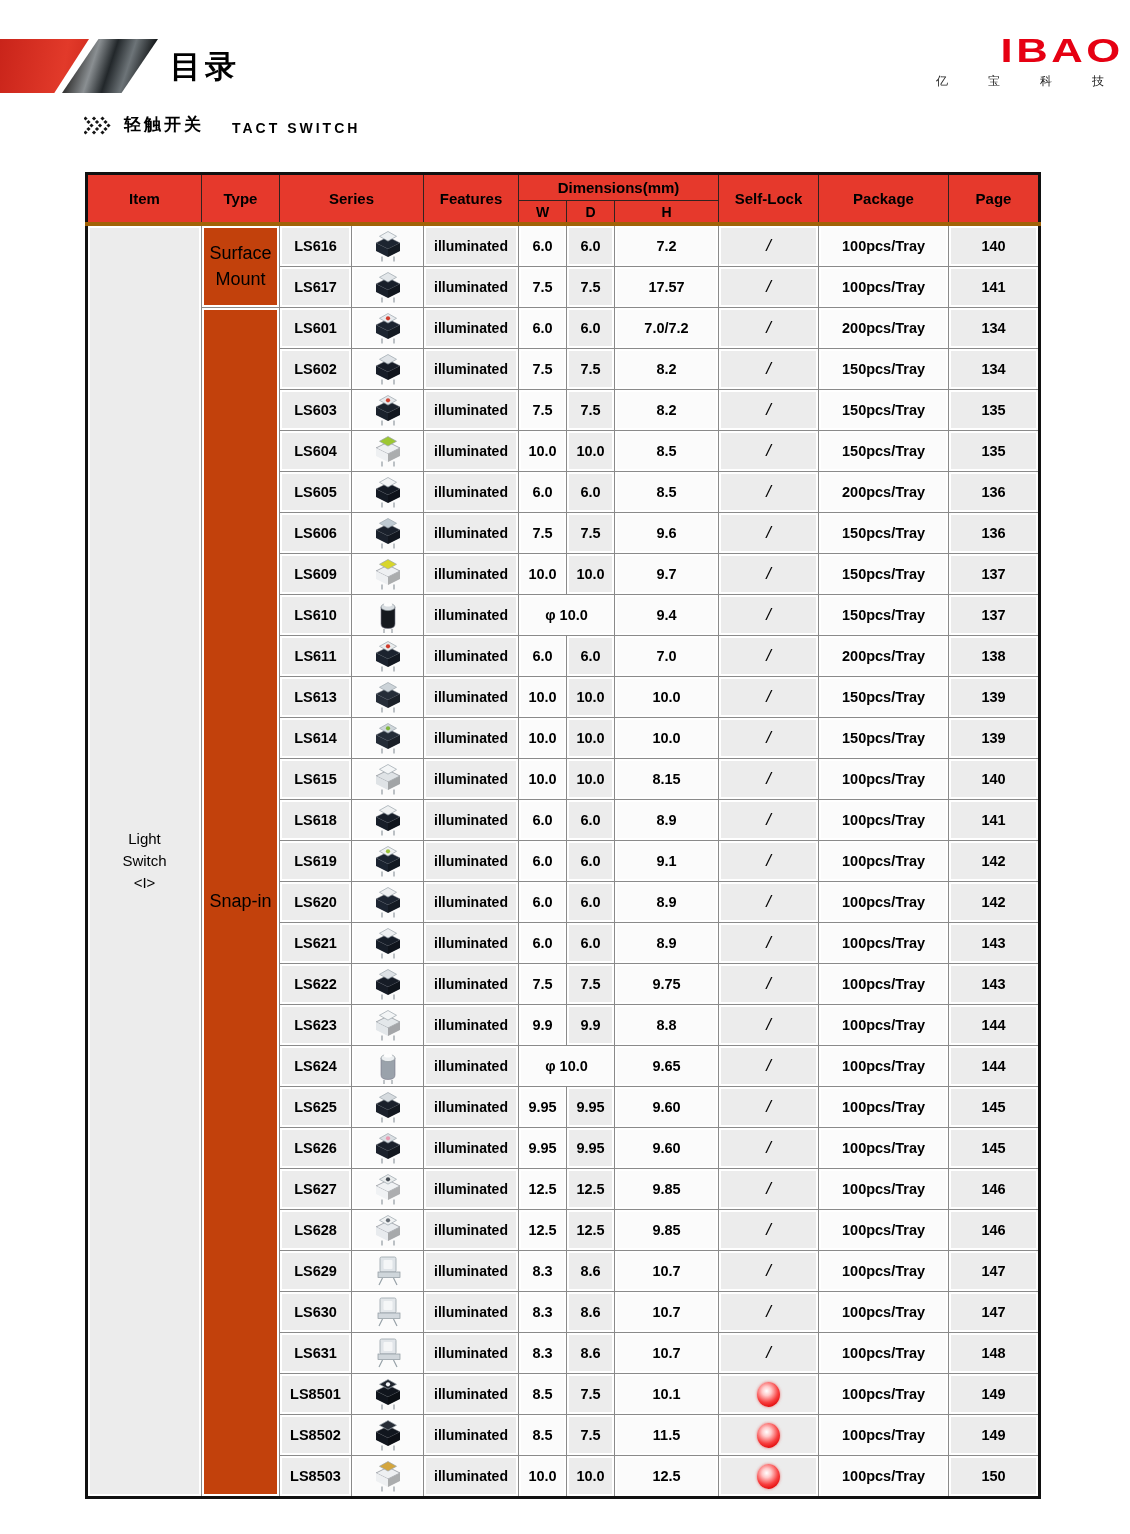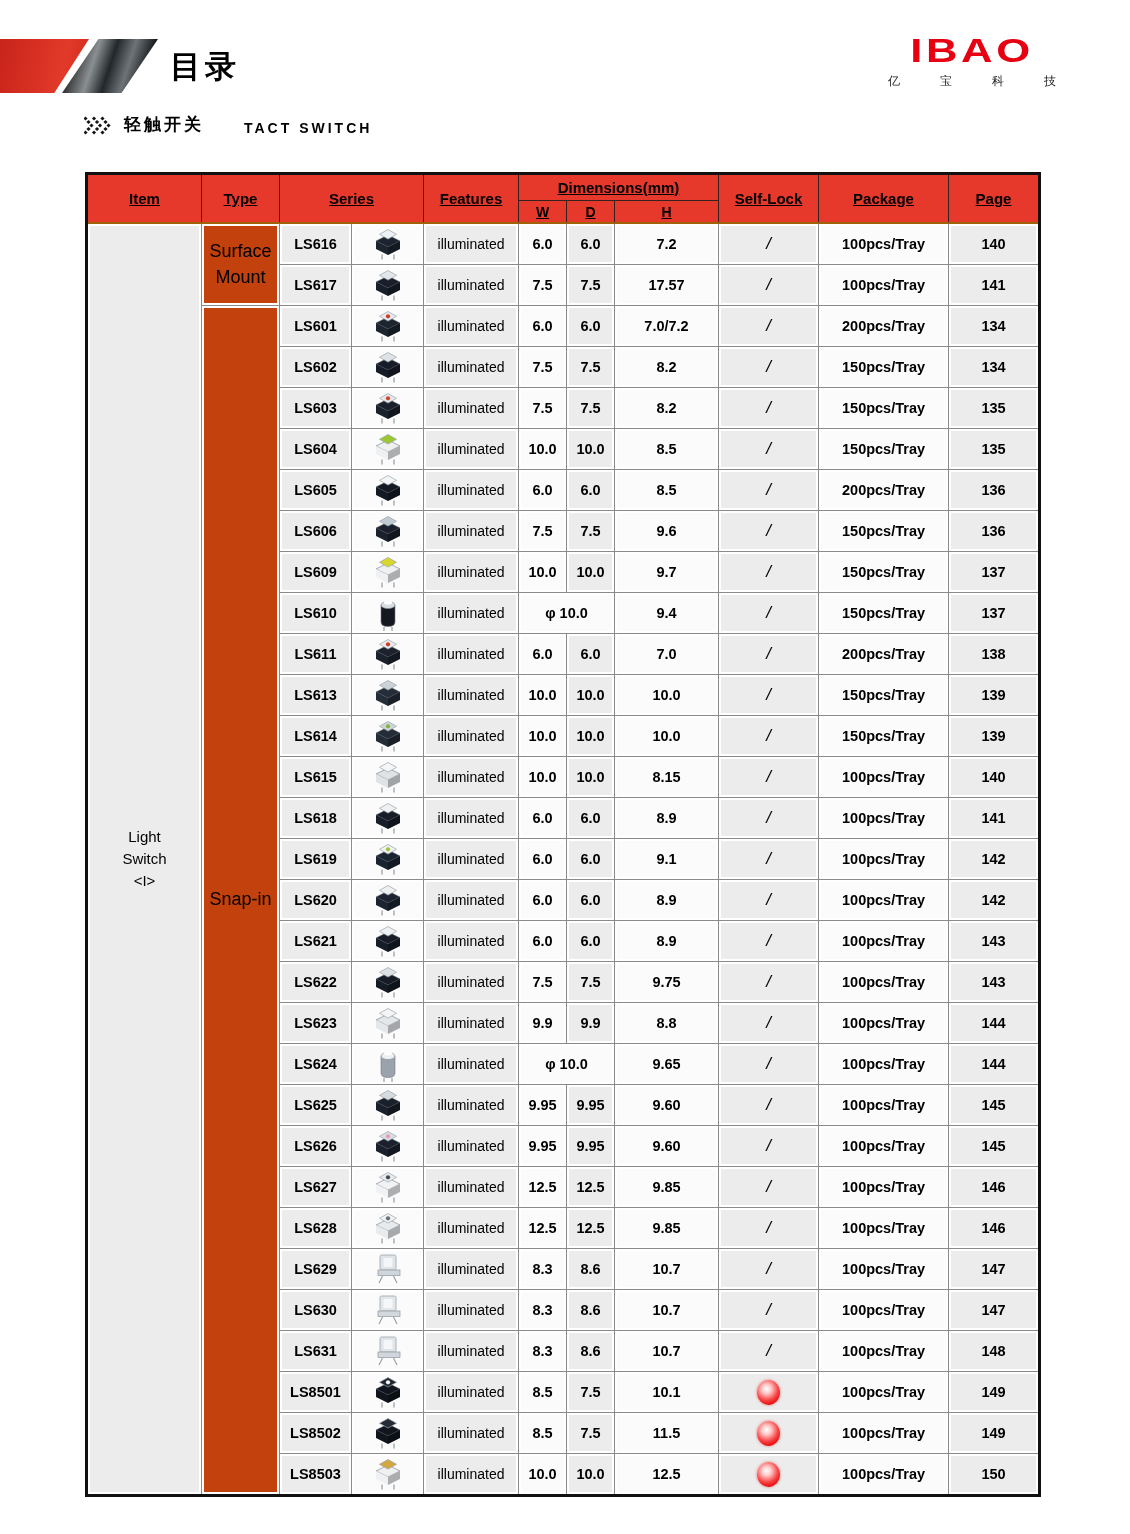--- a/index.html
+++ b/index.html
@@ -15,50 +15,50 @@
   }
   .banner-metal{
     position:absolute;left:62px;top:39px;width:96px;height:54px;
     background:linear-gradient(108deg,#101010 0%,#3c3c3c 18%,#8a8f92 34%,#22272a 50%,#6d7478 66%,#15181a 84%,#0a0a0a 100%);
     clip-path:polygon(38% 0,100% 0,62% 100%,0 100%);
   }
   .page-title{position:absolute;left:170px;top:46px;height:42px;display:flex;align-items:center;gap:20px;}
   .page-title .en{font-size:30px;font-weight:700;letter-spacing:7px;}
   .page-title .zh{font-size:31px;font-weight:700;letter-spacing:4px;}
   
-  .logo{position:absolute;left:884px;top:33px;width:176px;text-align:center;}
+  .logo{position:absolute;left:932px;top:33px;width:176px;text-align:right;}
   .logo-word{
     font-size:37px;font-weight:700;color:#e60012;letter-spacing:3px;
     transform:scaleY(.92) scaleX(1.18);transform-origin:center top;line-height:1;
   }
   .logo-sub{margin-top:3px;display:flex;justify-content:space-between;padding:0 4px;font-size:12px;color:#1a1a1a;}
   
   .section-head{position:absolute;left:84px;top:113px;display:flex;align-items:flex-end;}
   .sec-zh{font-size:17px;font-weight:700;letter-spacing:3px;margin-left:12px;}
-  .sec-en{font-size:14px;font-weight:700;letter-spacing:3px;margin-left:40px;}
+  .sec-en{font-size:14px;font-weight:700;letter-spacing:3px;margin-left:28px;}
   
   table.catalog{
     position:absolute;left:85px;top:172px;width:953px;
     border-collapse:collapse;table-layout:fixed;
     border:3px solid #111;
   }
   thead th{
     background:#e6392c;color:#000;font-weight:700;font-size:15px;
     border:1px solid #33221f;padding:0;
   }
   thead tr.h1 th{height:25px;}
   thead tr.h2 th{height:21px;font-size:14px;border-top:1px solid #d7d7d7;}
-  thead{border-bottom:2px solid #a16207;text-decoration:underline;}
+  thead{border-bottom:4px solid #a16207;}
   tbody td{
     border:1px solid #8a8a8a;padding:0;text-align:center;vertical-align:middle;
     height:39px;font-size:14.5px;font-weight:700;
     background:#ececec;box-shadow:inset 0 0 0 2px #fff;
   }
   tbody td.lt{background:#fbfbfb;}
-  tbody td.feat{font-weight:400;font-size:14px;margin-top:42px;}
+  tbody td.feat{font-weight:700;font-size:14px;margin-top:42px;}
   tbody td.slash{font-weight:400;font-size:17px;font-style:italic;}
   tbody td.item-cell{font-weight:400;font-size:15px;line-height:1.45;margin-left:35px;}
   tbody td.type-cell{font-weight:400;font-size:18px;line-height:1.4;background:#c2410c;}
   .redball{
     width:23px;height:25px;border-radius:50%;margin:0 auto;
     background:radial-gradient(circle at 42% 36%,#ffffff 0%,#ffc9c9 22%,#f84040 55%,#e30b0b 78%,#c40000 100%);
     box-shadow:0 0 3px rgba(230,20,20,.55);
   }
   .icn{display:block;margin:0 auto;}
 </style>

